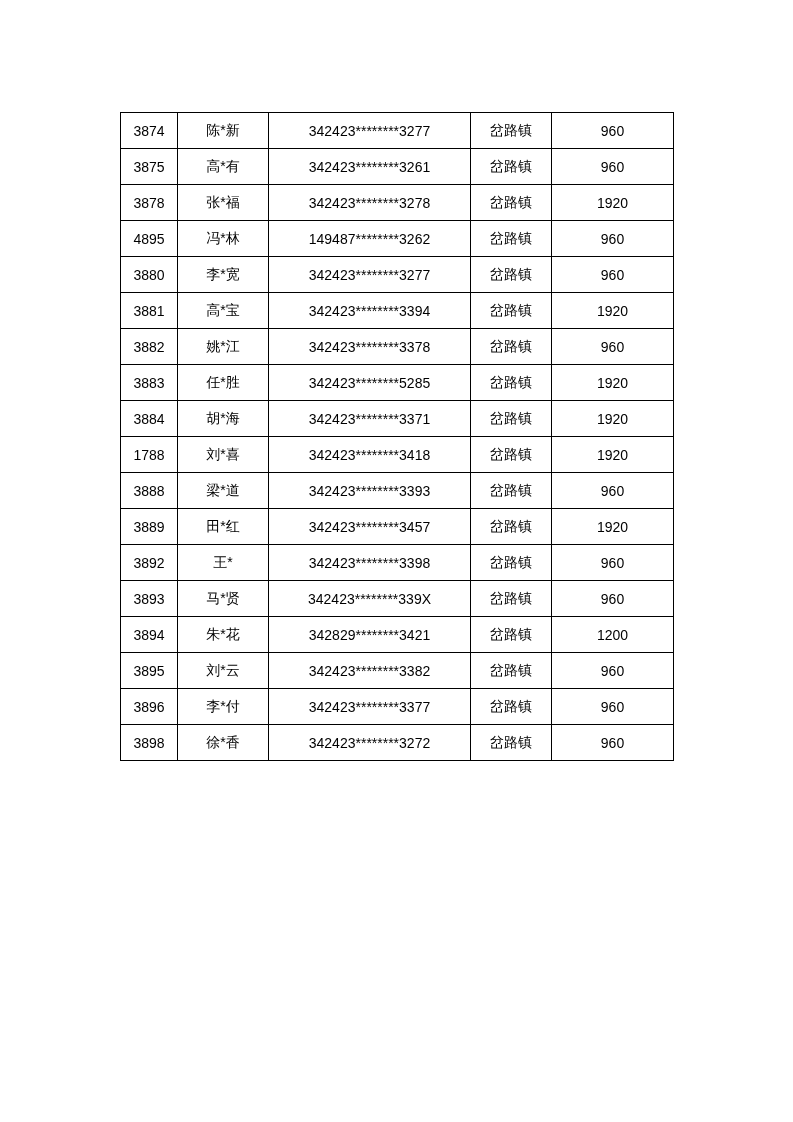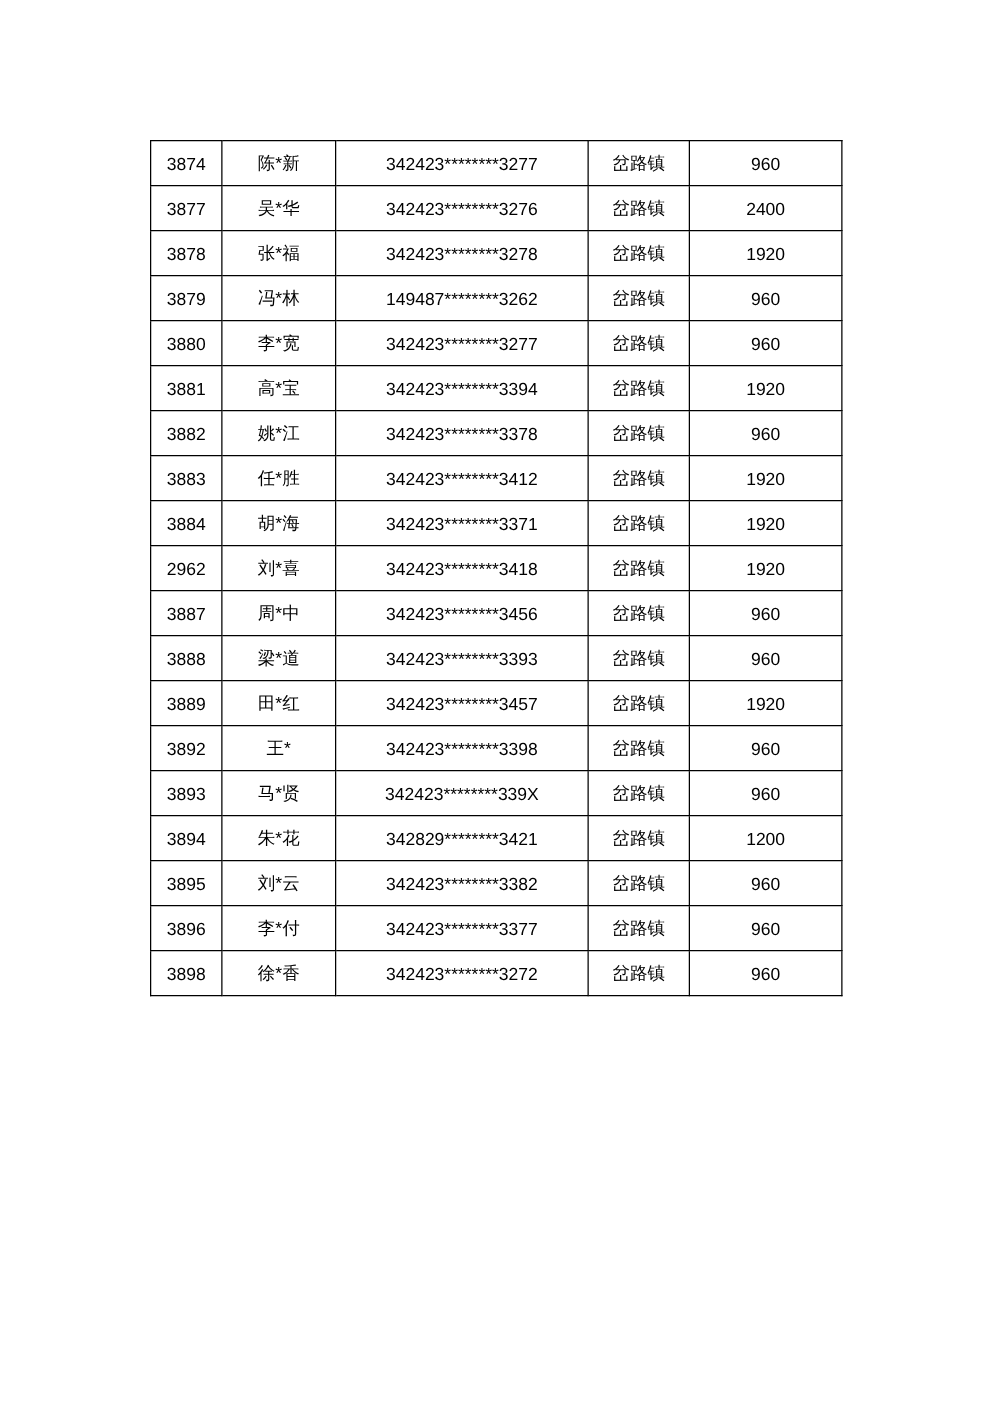--- a/index.html
+++ b/index.html
@@ -59,35 +59,35 @@
     </colgroup>
     <tbody>
         <tr>
           <td>3874</td>
           <td>陈*新</td>
           <td>342423********3277</td>
           <td>岔路镇</td>
           <td>960</td>
         </tr>
         <tr>
-          <td>3877</td>
-          <td>吴*华</td>
-          <td>342423********3276</td>
+          <td>3875</td>
+          <td>高*有</td>
+          <td>342423********3261</td>
           <td>岔路镇</td>
-          <td>2400</td>
+          <td>960</td>
         </tr>
         <tr>
           <td>3878</td>
           <td>张*福</td>
           <td>342423********3278</td>
           <td>岔路镇</td>
           <td>1920</td>
         </tr>
         <tr>
-          <td>3879</td>
+          <td>4895</td>
           <td>冯*林</td>
           <td>149487********3262</td>
           <td>岔路镇</td>
           <td>960</td>
         </tr>
         <tr>
           <td>3880</td>
           <td>李*宽</td>
           <td>342423********3277</td>
           <td>岔路镇</td>
@@ -103,44 +103,37 @@
         <tr>
           <td>3882</td>
           <td>姚*江</td>
           <td>342423********3378</td>
           <td>岔路镇</td>
           <td>960</td>
         </tr>
         <tr>
           <td>3883</td>
           <td>任*胜</td>
-          <td>342423********3412</td>
+          <td>342423********5285</td>
           <td>岔路镇</td>
           <td>1920</td>
         </tr>
         <tr>
           <td>3884</td>
           <td>胡*海</td>
           <td>342423********3371</td>
           <td>岔路镇</td>
           <td>1920</td>
         </tr>
         <tr>
-          <td>2962</td>
+          <td>1788</td>
           <td>刘*喜</td>
           <td>342423********3418</td>
           <td>岔路镇</td>
           <td>1920</td>
-        </tr>
-        <tr>
-          <td>3887</td>
-          <td>周*中</td>
-          <td>342423********3456</td>
-          <td>岔路镇</td>
-          <td>960</td>
         </tr>
         <tr>
           <td>3888</td>
           <td>梁*道</td>
           <td>342423********3393</td>
           <td>岔路镇</td>
           <td>960</td>
         </tr>
         <tr>
           <td>3889</td>

